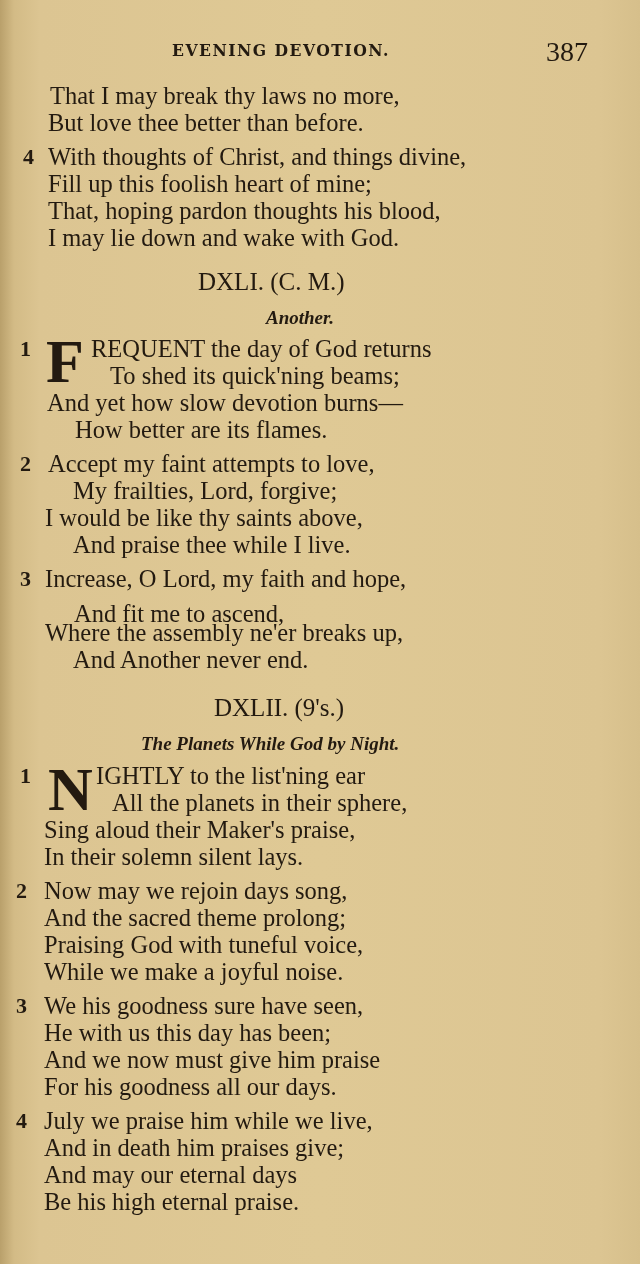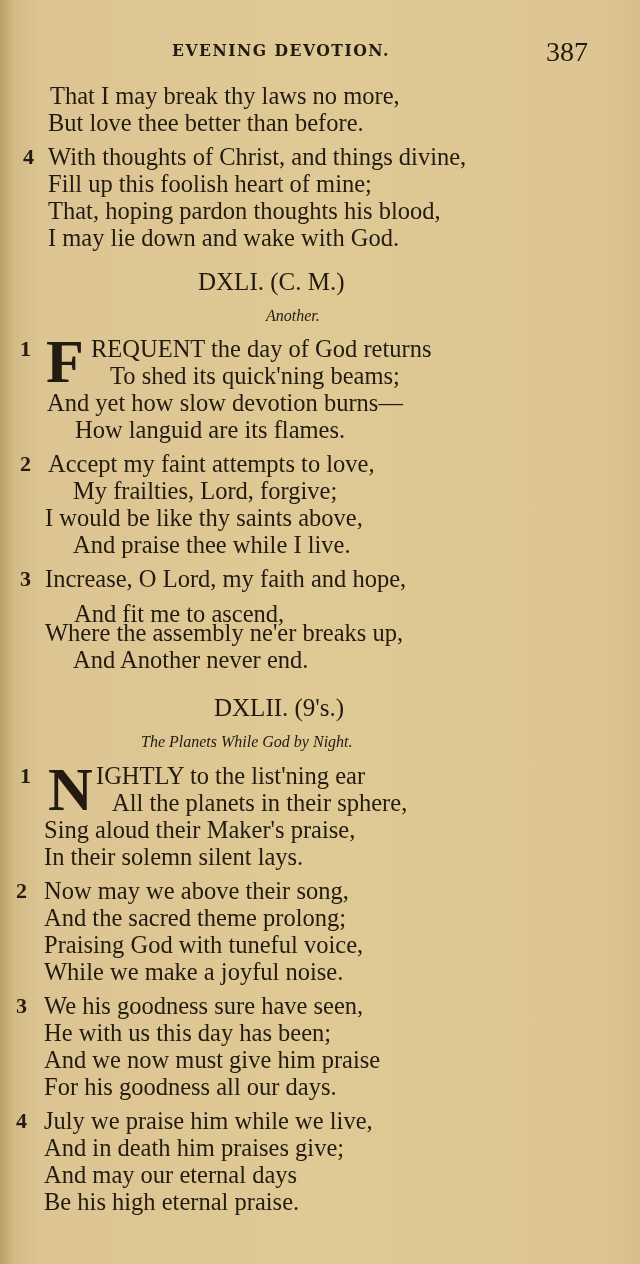--- a/index.html
+++ b/index.html
@@ -14,21 +14,21 @@
   .header { position: absolute; top: 36px; left: 0; width: 640px; height: 30px; }
   .running-head {
     position: absolute; left: 172px; top: 4px;
     font-size: 17px; letter-spacing: 1.6px; font-weight: bold;
     font-family: "DejaVu Serif", serif; transform: scaleX(0.92); transform-origin: left;
   }
   .page-number { position: absolute; left: 546px; top: 0px; font-size: 28px; }
   .line { position: absolute; font-size: 24.5px; white-space: nowrap; line-height: 28px; }
   .vnum { position: absolute; font-size: 22px; font-weight: bold; line-height: 28px; }
   .hymn-title { position: absolute; font-size: 25px; white-space: nowrap; }
-  .hymn-sub { position: absolute; font-size: 16px; font-style: italic; font-weight: normal; white-space: nowrap; }
+  .hymn-sub { position: absolute; font-size: 19px; font-style: italic; font-weight: bold; white-space: nowrap; }
   .dropcap { position: absolute; font-size: 62px; line-height: 62px; font-weight: bold; }
 </style>
 </head>
 <body>
 
 <div class="page">
 
   <div class="header">
     <span class="running-head">EVENING DEVOTION.</span>
     <span class="page-number">387</span>
@@ -47,21 +47,21 @@
 
   <div>
     <div class="hymn-title" style="left:198px;top:268px">DXLI. (C. M.)</div>
     <div class="hymn-sub" style="left:266px;top:307px">Another.</div>
 
     <div class="vnum" style="left:20px;top:335px">1</div>
     <div class="dropcap" style="left:46px;top:330px">F</div>
     <div class="line" style="left:91px;top:335px">REQUENT the day of God returns</div>
     <div class="line" style="left:110px;top:362px">To shed its quick'ning beams;</div>
     <div class="line" style="left:47px;top:389px">And yet how slow devotion burns—</div>
-    <div class="line" style="left:75px;top:416px">How languid are its flames.</div>
+    <div class="line" style="left:75px;top:416px">How better are its flames.</div>
 
     <div class="vnum" style="left:20px;top:450px">2</div>
     <div class="line" style="left:48px;top:450px">Accept my faint attempts to love,</div>
     <div class="line" style="left:73px;top:477px">My frailties, Lord, forgive;</div>
     <div class="line" style="left:45px;top:504px">I would be like thy saints above,</div>
     <div class="line" style="left:73px;top:531px">And praise thee while I live.</div>
 
     <div class="vnum" style="left:20px;top:565px">3</div>
     <div class="line" style="left:45px;top:565px">Increase, O Lord, my faith and hope,</div>
     <div class="line" style="left:74px;top:600px">And fit me to ascend,</div>
@@ -74,21 +74,21 @@
     <div class="hymn-sub" style="left:141px;top:733px">The Planets While God by Night.</div>
 
     <div class="vnum" style="left:20px;top:762px">1</div>
     <div class="dropcap" style="left:48px;top:758px">N</div>
     <div class="line" style="left:96px;top:762px">IGHTLY to the list'ning ear</div>
     <div class="line" style="left:112px;top:789px">All the planets in their sphere,</div>
     <div class="line" style="left:44px;top:816px">Sing aloud their Maker's praise,</div>
     <div class="line" style="left:44px;top:843px">In their solemn silent lays.</div>
 
     <div class="vnum" style="left:16px;top:877px">2</div>
-    <div class="line" style="left:44px;top:877px">Now may we above their song,</div>
+    <div class="line" style="left:44px;top:877px">Now may we rejoin days song,</div>
     <div class="line" style="left:44px;top:904px">And the sacred theme prolong;</div>
     <div class="line" style="left:44px;top:931px">Praising God with tuneful voice,</div>
     <div class="line" style="left:44px;top:958px">While we make a joyful noise.</div>
 
     <div class="vnum" style="left:16px;top:992px">3</div>
     <div class="line" style="left:44px;top:992px">We his goodness sure have seen,</div>
     <div class="line" style="left:44px;top:1019px">He with us this day has been;</div>
     <div class="line" style="left:44px;top:1046px">And we now must give him praise</div>
     <div class="line" style="left:44px;top:1073px">For his goodness all our days.</div>
 

